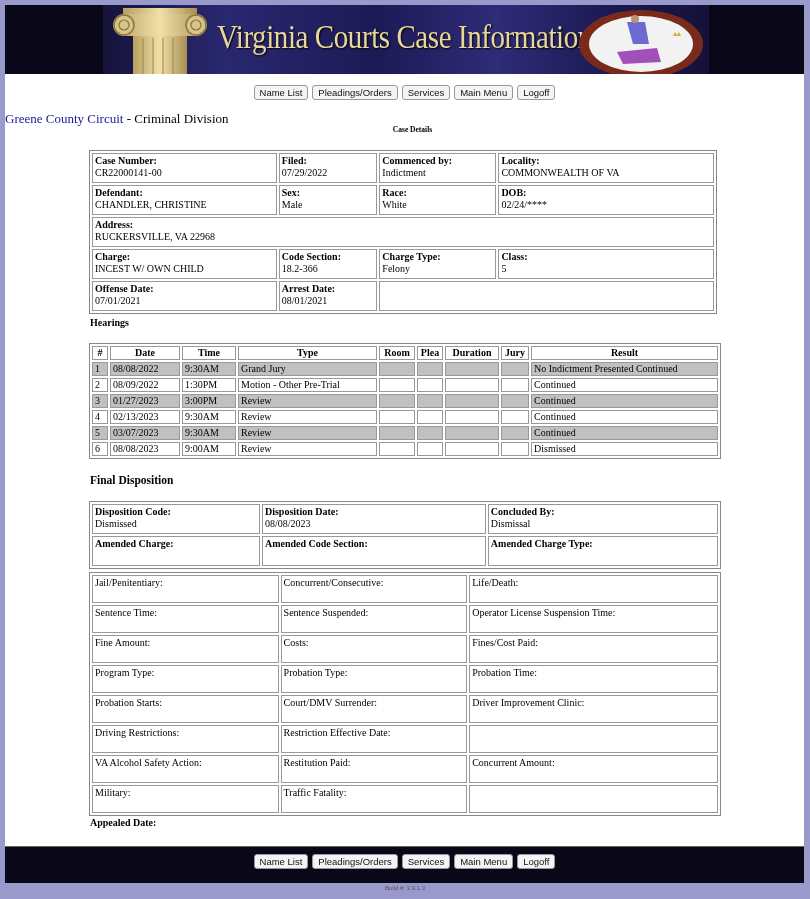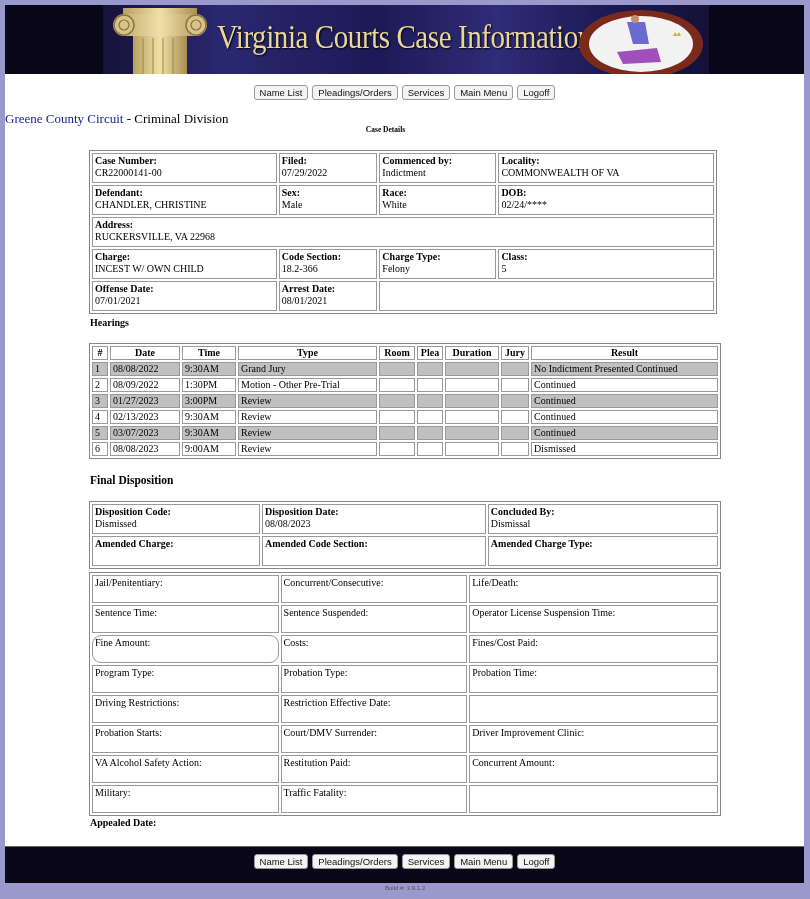--- a/index.html
+++ b/index.html
@@ -13,21 +13,21 @@
            color:#e9d79a; letter-spacing:-0.5px; text-shadow:1px 1px 2px #000; white-space:nowrap;
            transform:scaleX(0.88); transform-origin:left top; }
   .pillar { position:absolute; left:100px; top:3px; width:110px; height:66px; }
   .seal { position:absolute; left:572px; top:3px; width:128px; height:66px; }
   .btnrow { position:absolute; left:0; width:799px; text-align:center; font-size:0; }
   .btn { display:inline-block; font-family:"Liberation Sans", sans-serif; font-size:9.5px; color:#111;
          background:#f4f4f4; border:1px solid #9a9a9a; border-radius:3px; padding:1px 5px; margin:0 2px;
          line-height:11px; cursor:pointer; }
   .court { position:absolute; left:0; top:106px; width:799px; font-size:13px; }
   .court .blue { color:#1a1a99; }
-  .sub { position:absolute; left:0; top:120px; width:761px; text-align:center; font-size:7.5px; font-weight:bold; }
+  .sub { position:absolute; left:0; top:120px; width:761px; text-align:center; font-size:7.5px; font-weight:bold;padding-left:27px; }
   table { border-collapse:separate; border-spacing:2px; border:1px solid #888; position:absolute; }
   td, th { border:1px solid #999; font-size:10px; padding:1px 2px; vertical-align:top; text-align:left; }
   td b { font-weight:bold; }
   .case { left:84px; top:145px; width:628px; }
   .case td { height:26px; line-height:12px; }
   .sec { position:absolute; left:85px; font-size:10px; font-weight:bold; }
   .hear { left:84px; top:338px; width:632px; }
   .hear th { text-align:center; font-weight:bold; height:12px; line-height:12px; padding:0 2px; }
   .hear td { height:12px; line-height:12px; padding:0 2px; }
   .hear tr.shade td { background:#c0c0c0; }
@@ -230,38 +230,38 @@
           <td style="width: 30%;">Jail/Penitentiary:</td>
           <td style="width: 30%;">Concurrent/Consecutive:</td>
           <td>Life/Death:</td>
         </tr>
         <tr>
           <td style="width: 30%;">Sentence Time:</td>
           <td style="width: 30%;">Sentence Suspended:</td>
           <td>Operator License Suspension Time:</td>
         </tr>
         <tr>
-          <td style="width: 30%; border-radius: 9px;">Fine Amount:</td>
+          <td style="width: 30%;">Fine Amount:</td>
           <td style="width: 30%;">Costs:</td>
           <td>Fines/Cost Paid:</td>
         </tr>
         <tr>
           <td style="width: 30%;">Program Type:</td>
           <td style="width: 30%;">Probation Type:</td>
           <td>Probation Time:</td>
         </tr>
         <tr>
-          <td style="width: 30%;">Driving Restrictions:</td>
-          <td style="width: 30%;">Restriction Effective Date:</td>
-          <td></td>
-        </tr>
-        <tr>
           <td style="width: 30%;">Probation Starts:</td>
           <td style="width: 30%;">Court/DMV Surrender:</td>
           <td>Driver Improvement Clinic:</td>
+        </tr>
+        <tr>
+          <td style="width: 30%;">Driving Restrictions:</td>
+          <td style="width: 30%;">Restriction Effective Date:</td>
+          <td></td>
         </tr>
         <tr>
           <td style="width: 30%;">VA Alcohol Safety Action:</td>
           <td style="width: 30%;">Restitution Paid:</td>
           <td>Concurrent Amount:</td>
         </tr>
         <tr>
           <td style="width: 30%;">Military:</td>
           <td style="width: 30%;">Traffic Fatality:</td>
           <td></td>

